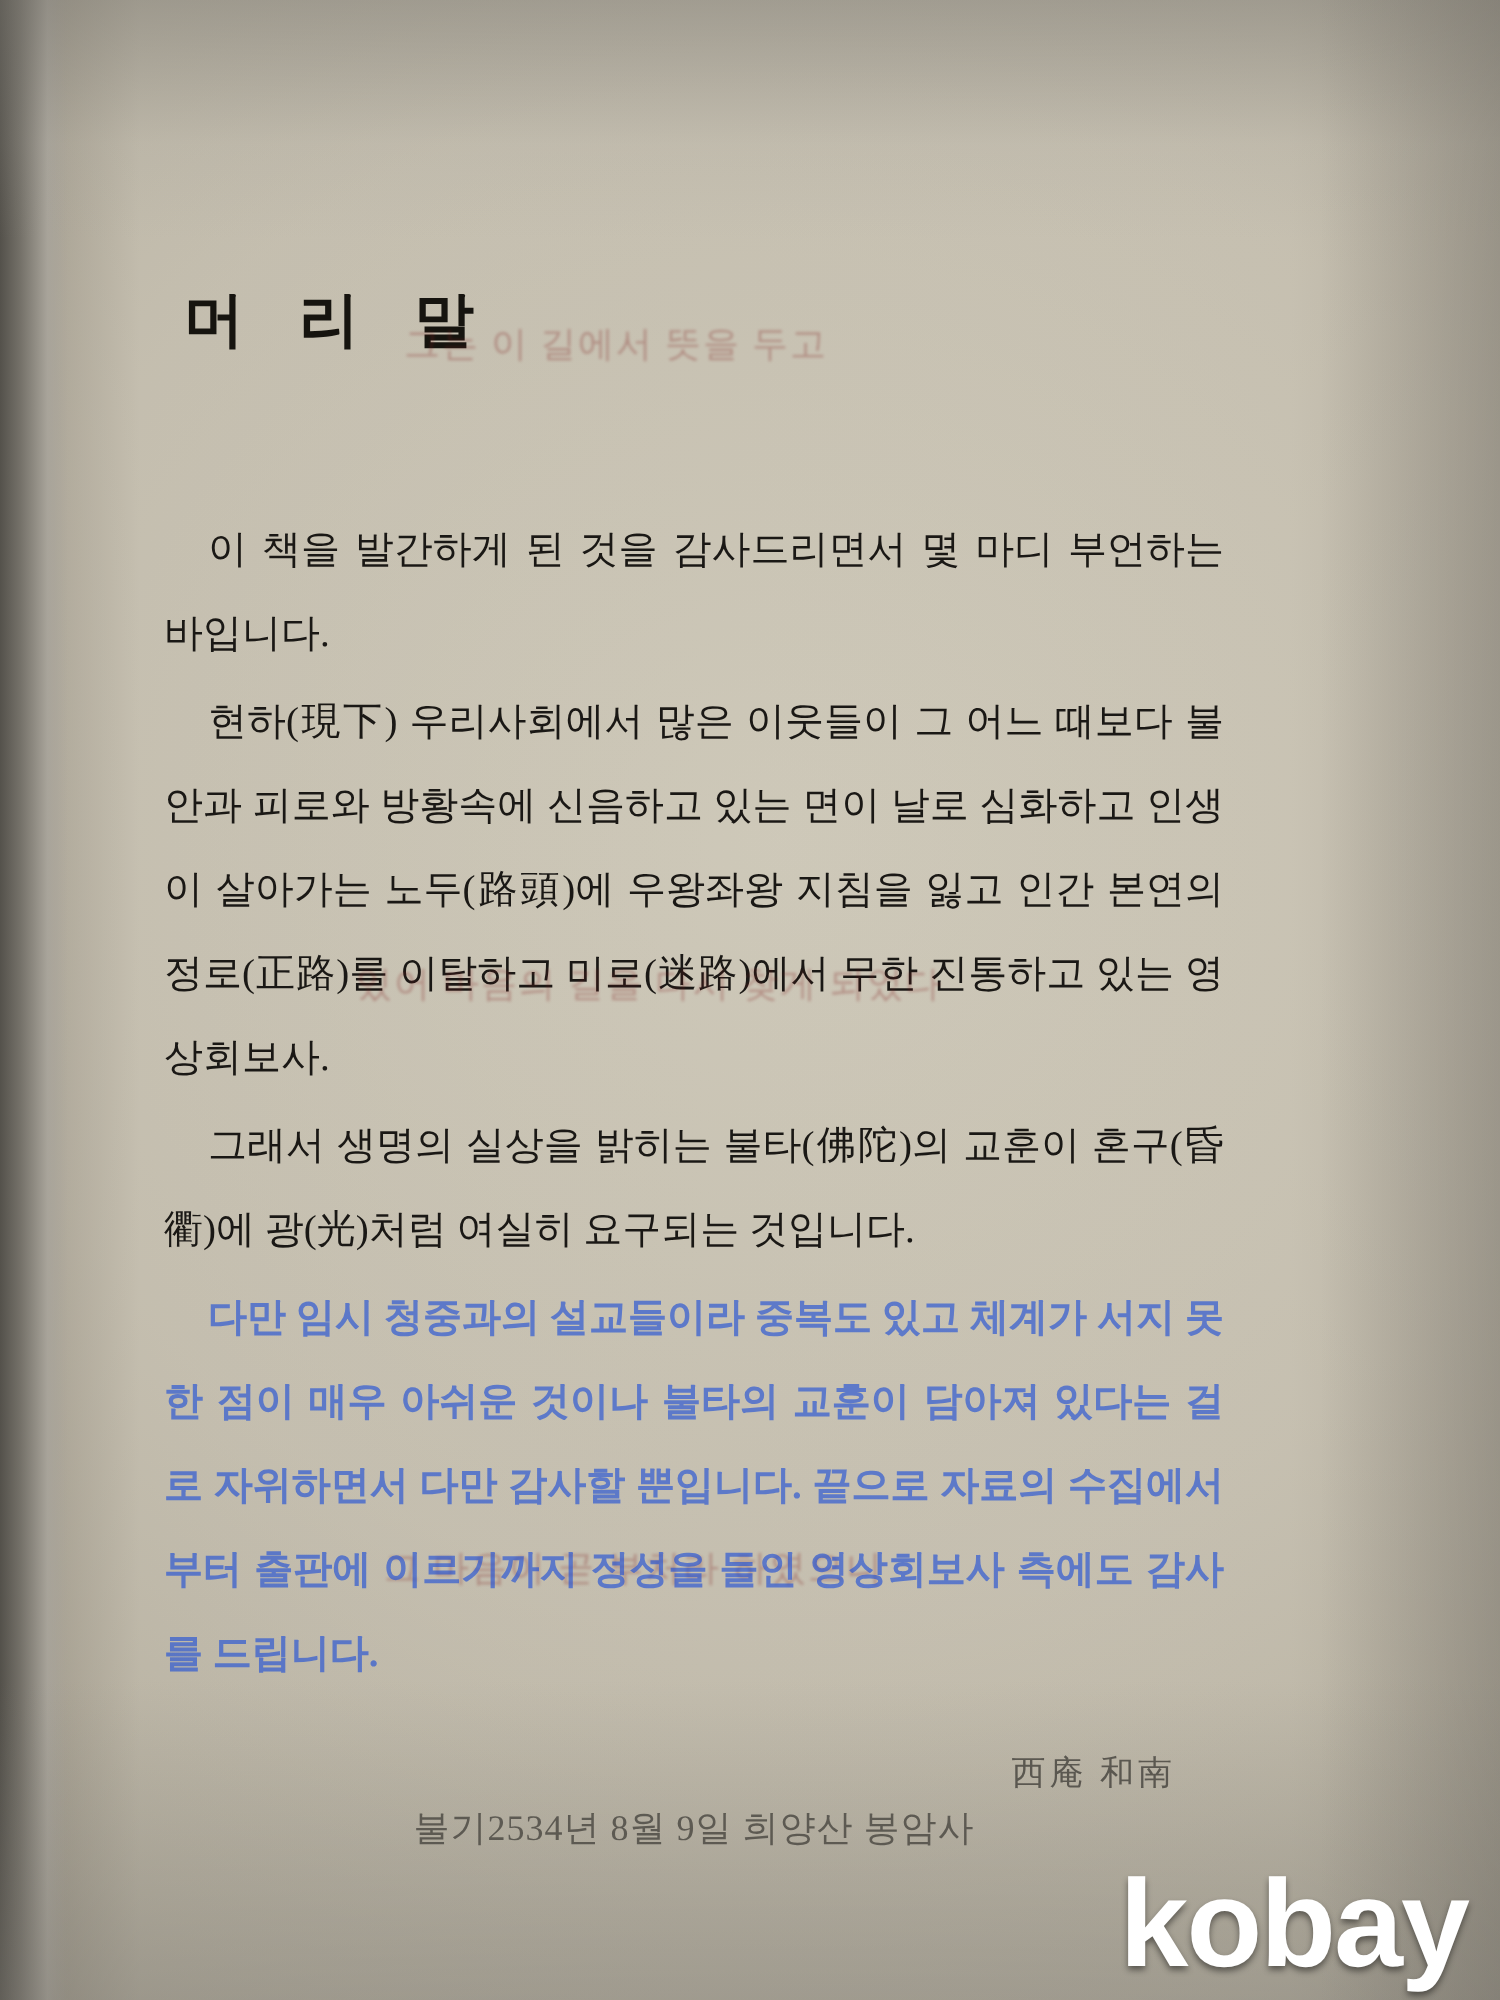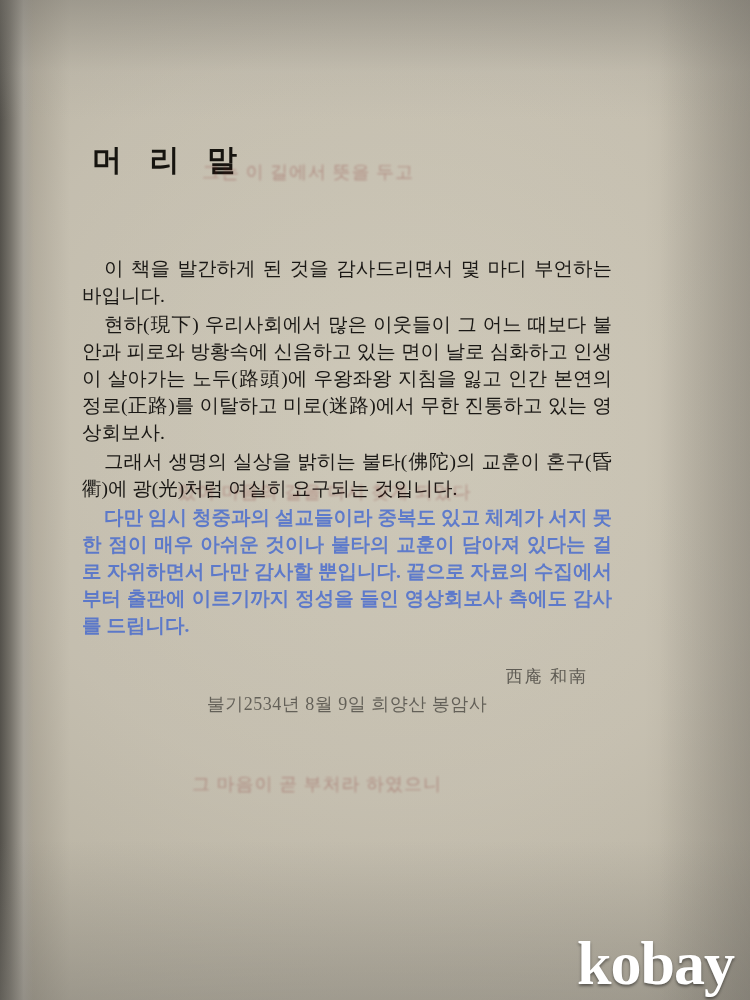--- a/index.html
+++ b/index.html
@@ -59,21 +59,21 @@
   #title {
     font-size: 30px;
     letter-spacing: 10px;
     font-weight: 600;
     color: #16140f;
     margin: 0 0 74px 0;
     text-indent: 10px;
   }
   .para {
     font-size: 19.5px;
-    line-height: 27px;
+    line-height: 42px;
     text-align: justify;
     text-justify: inter-character;
     margin: 0 0 2px 0;
     text-indent: 22px;
     color: #1a1815;
   }
   .para.faded {
     color: #1d4ed8;
     opacity: .62;
     filter: blur(.35px);
@@ -110,21 +110,21 @@
     letter-spacing: 1px;
     white-space: nowrap;
     pointer-events: none;
   }
 
   
   #watermark {
     position: absolute;
     right: 16px;
     bottom: 6px;
-    font-family: Liberation Serif, serif;
+    font-family: Liberation Sans, sans-serif;
     font-weight: 700;
     font-size: 62px;
     letter-spacing: -1px;
     line-height: 1;
     color: #ffffff;
     text-shadow: 0 2px 3px rgba(0,0,0,.45);
   }
   #watermark .ko { color: #ffffff; }
   #watermark .bay { color: #ffffff; }
 </style>

